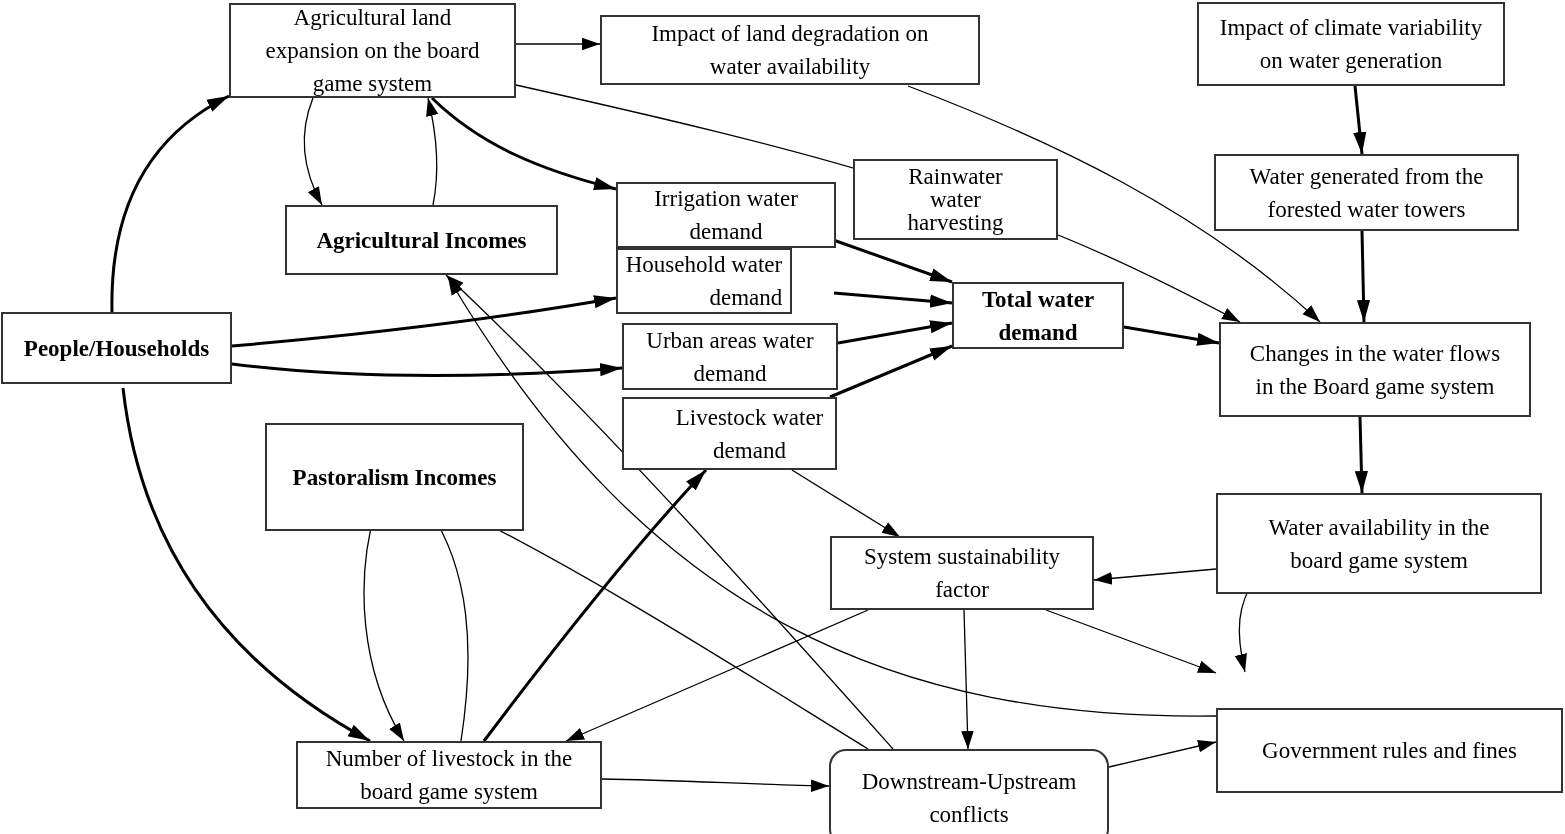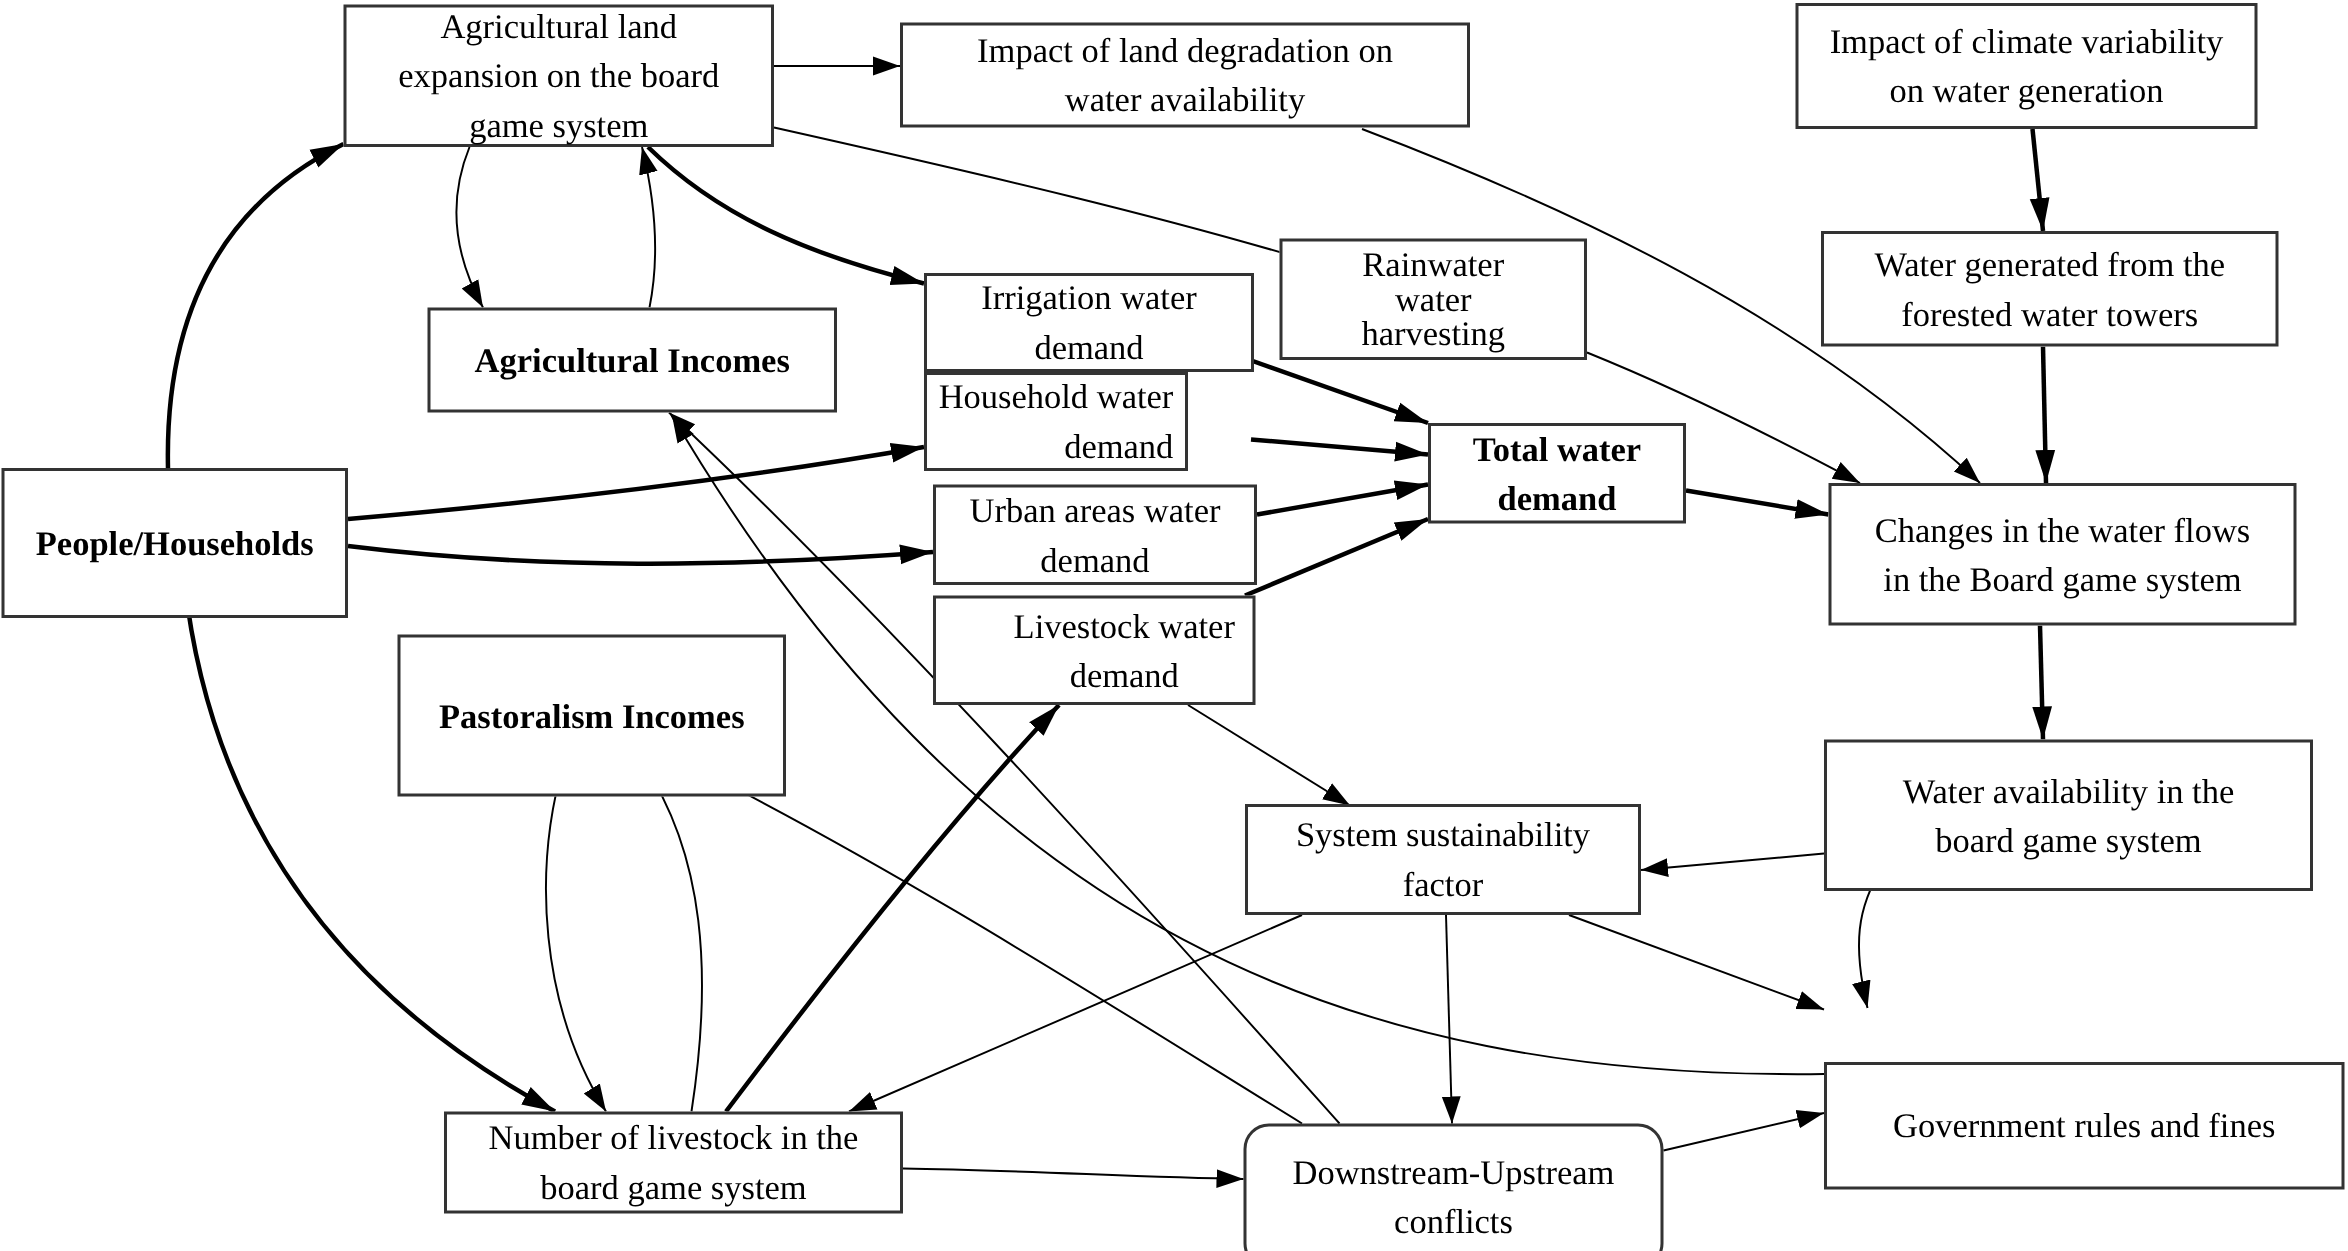--- a/index.html
+++ b/index.html
@@ -93,21 +93,21 @@
 forested water towers</span>
   </div>
 <div class="node" style="left:616px;top:248px;width:176px;height:66px;text-align:right;">
     <span>Household water
 demand</span>
   </div>
 <div class="node bold" style="left:952px;top:282px;width:172px;height:67px;">
     <span>Total water
 demand</span>
   </div>
-<div class="node bold" style="left:1px;top:312px;width:231px;height:100px;">
+<div class="node bold" style="left:1px;top:312px;width:231px;height:72px;">
     <span>People/Households</span>
   </div>
 <div class="node" style="left:622px;top:323px;width:216px;height:67px;">
     <span>Urban areas water
 demand</span>
   </div>
 <div class="node" style="left:1219px;top:322px;width:312px;height:95px;">
     <span>Changes in the water flows
 in the Board game system</span>
   </div>

